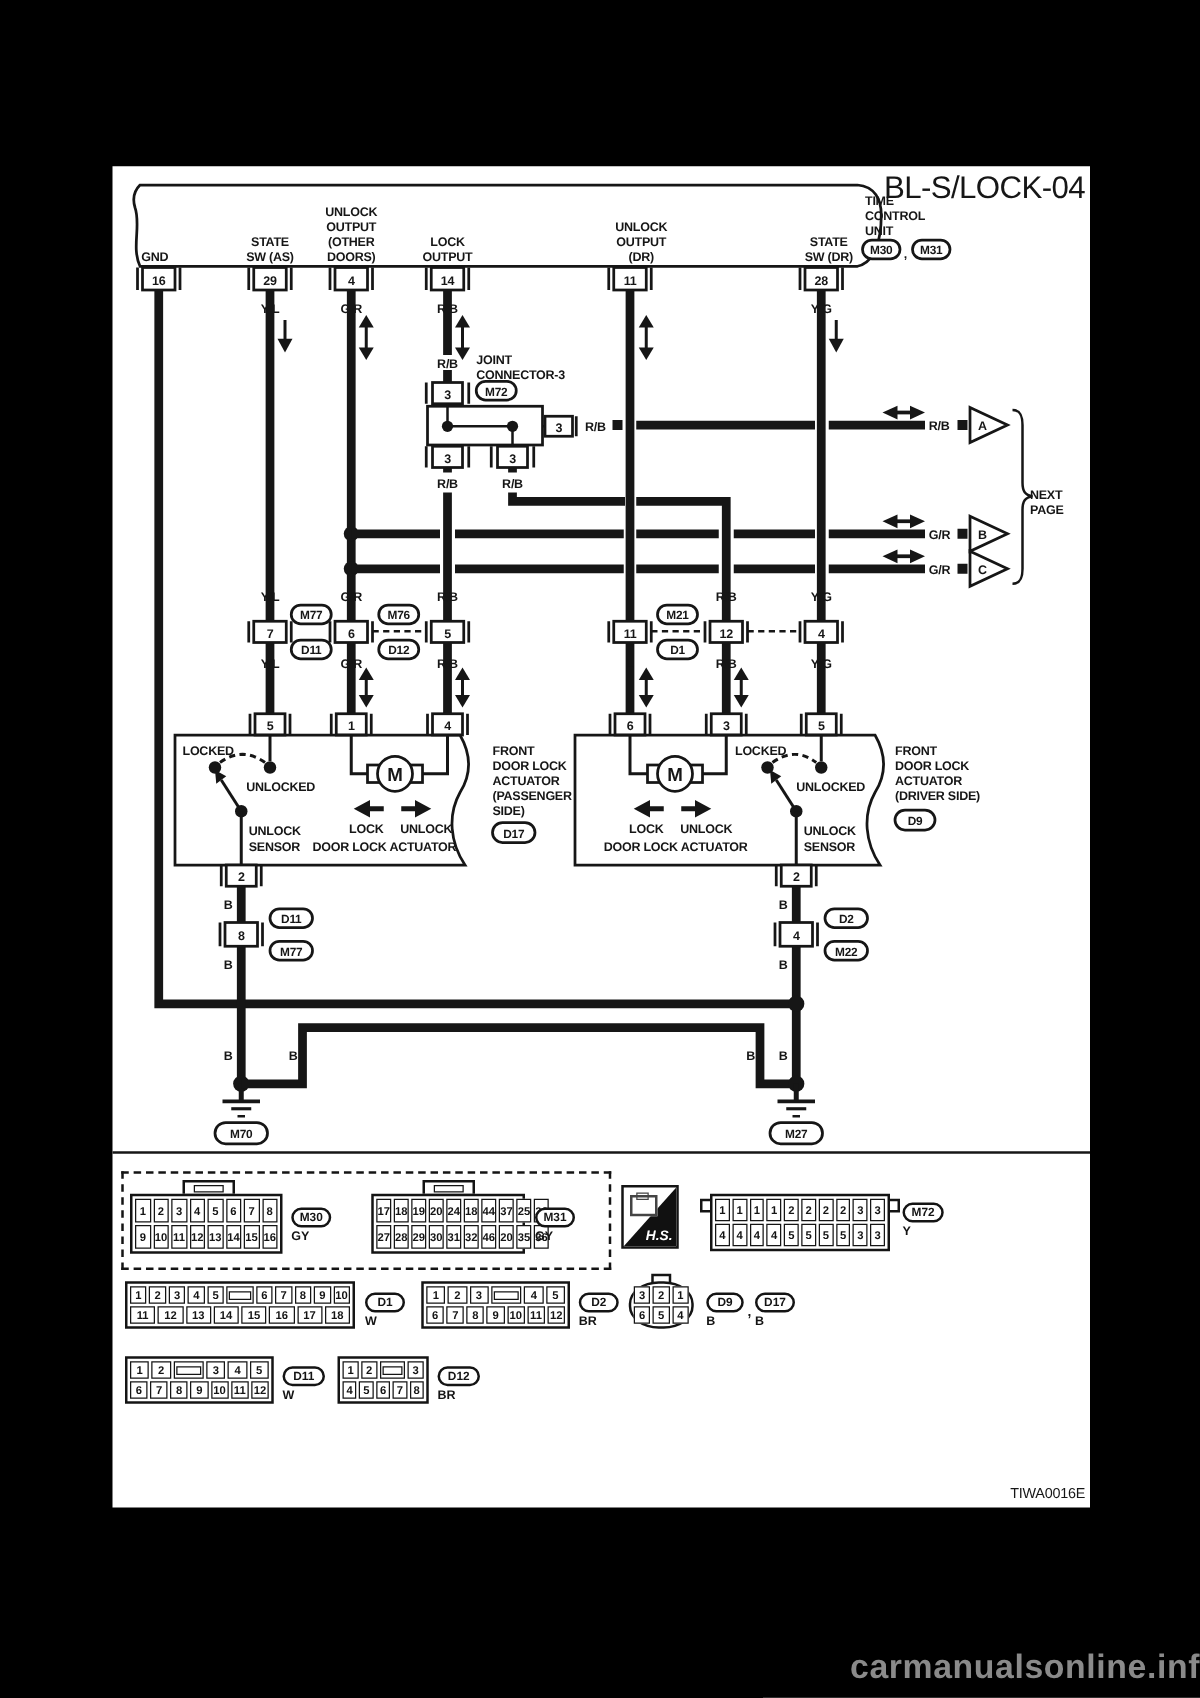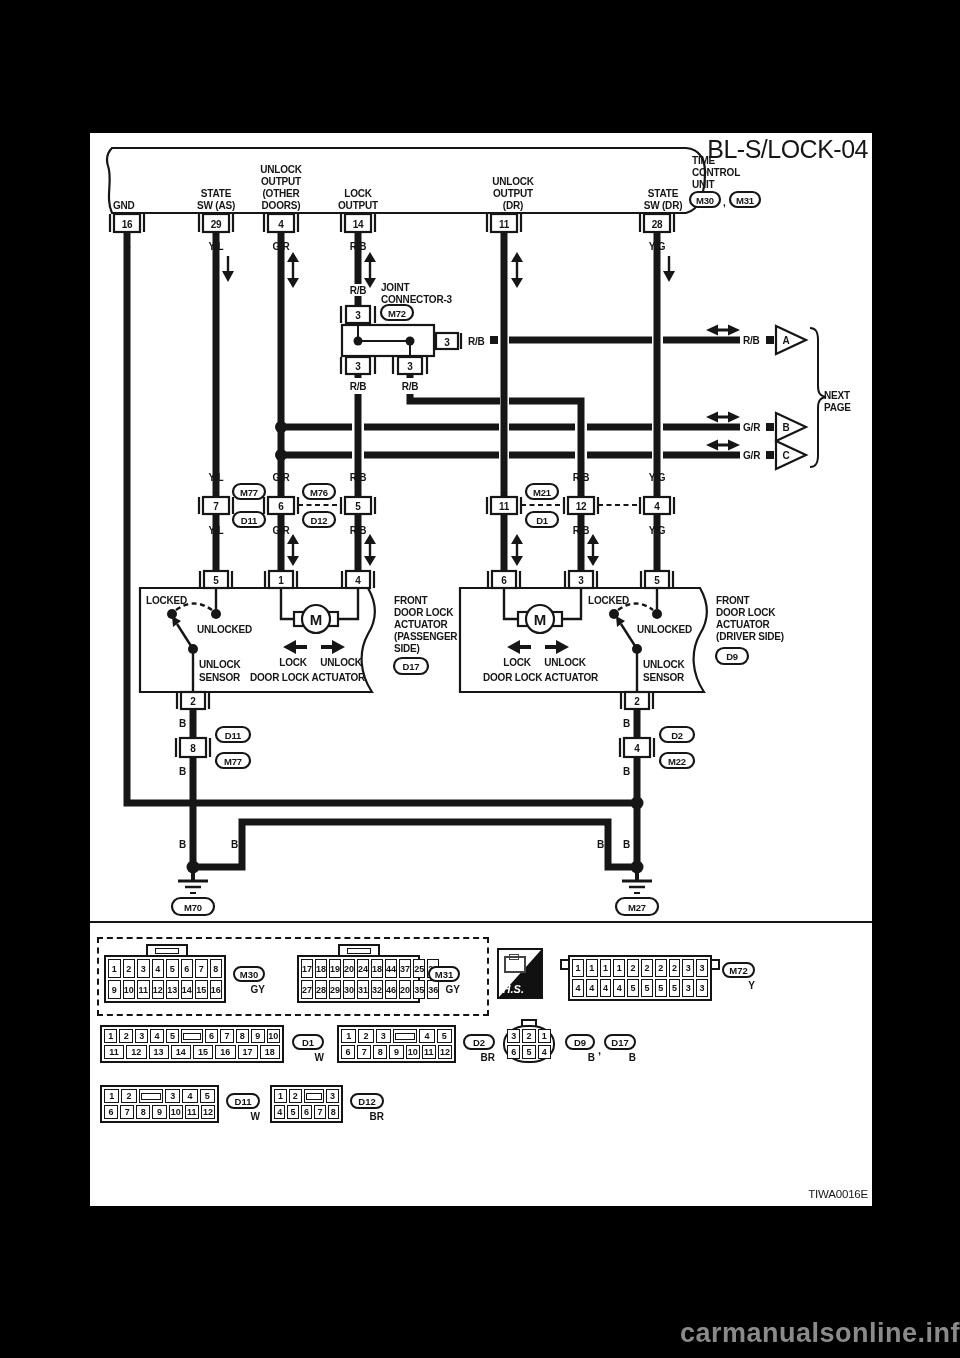--- a/index.html
+++ b/index.html
@@ -22,30 +22,30 @@
   .dash{stroke-dasharray:5 3.5;}
   .blk{fill:#161616;stroke:none;}
   .pinbox{position:absolute;border:2.5px solid #141414;background:#fff;display:flex;flex-direction:column;padding:1px;box-sizing:border-box;}
   .pin-row{display:flex;flex:1;}
   .pin-cell{flex:1;display:flex;align-items:center;justify-content:center;border:1.2px solid #141414;margin:1px;
             font:600 9px "Liberation Sans",sans-serif;color:#141414;background:#fff;}
   .pin-cell.key{flex:1.7;}
   .keyslot{width:78%;height:5px;border:1.5px solid #141414;}
   .idoval{position:absolute;border:2px solid #141414;border-radius:9px;background:#fff;display:flex;align-items:center;justify-content:center;
           font:600 9.5px "Liberation Sans",sans-serif;color:#141414;box-sizing:border-box;}
-  .clabel{position:absolute;text-align:right;font:600 10px "Liberation Sans",sans-serif;color:#141414;}
+  .clabel{position:absolute;text-align:left;font:600 10px "Liberation Sans",sans-serif;color:#141414;}
   .comma{position:absolute;font:600 11px "Liberation Sans",sans-serif;color:#141414;}
   .tab{position:absolute;border:2px solid #141414;background:#fff;display:flex;align-items:center;justify-content:center;box-sizing:border-box;}
   .tab .slot{width:60%;height:4px;border:1.5px solid #141414;}
   .sq{position:absolute;border:2px solid #141414;background:#fff;box-sizing:border-box;}
   .dashedbox{position:absolute;border:2px dashed #141414;}
   .round-conn{position:absolute;border:2.5px solid #141414;border-radius:24px/18px;background:#fff;display:flex;flex-direction:column;padding:1px;box-sizing:border-box;}
   .hsbox{position:absolute;border:2px solid #141414;background:#fff;overflow:hidden;box-sizing:border-box;}
   .hstri{position:absolute;inset:0;background:#111;clip-path:polygon(100% 0,100% 100%,0 100%);}
-  .hstext{position:absolute;right:17px;bottom:2px;color:#fff;font:italic 700 11px "Liberation Sans",sans-serif;}
+  .hstext{position:absolute;right:3px;bottom:2px;color:#fff;font:italic 700 11px "Liberation Sans",sans-serif;}
   .hsicon{position:absolute;left:5px;top:6px;width:18px;height:13px;border:2px solid #444;background:#fff;}
   .hsicon:before{content:"";position:absolute;left:3px;top:-4px;width:8px;height:4px;border:1.5px solid #444;}
   .watermark{position:absolute;color:#8a8a8a;font:600 27px "Liberation Sans",sans-serif;letter-spacing:0.5px;}
 </style>
 </head>
 <body>
 
 <div class="page">
 
 <svg width="960" height="1358" viewBox="0 0 960 1358">

